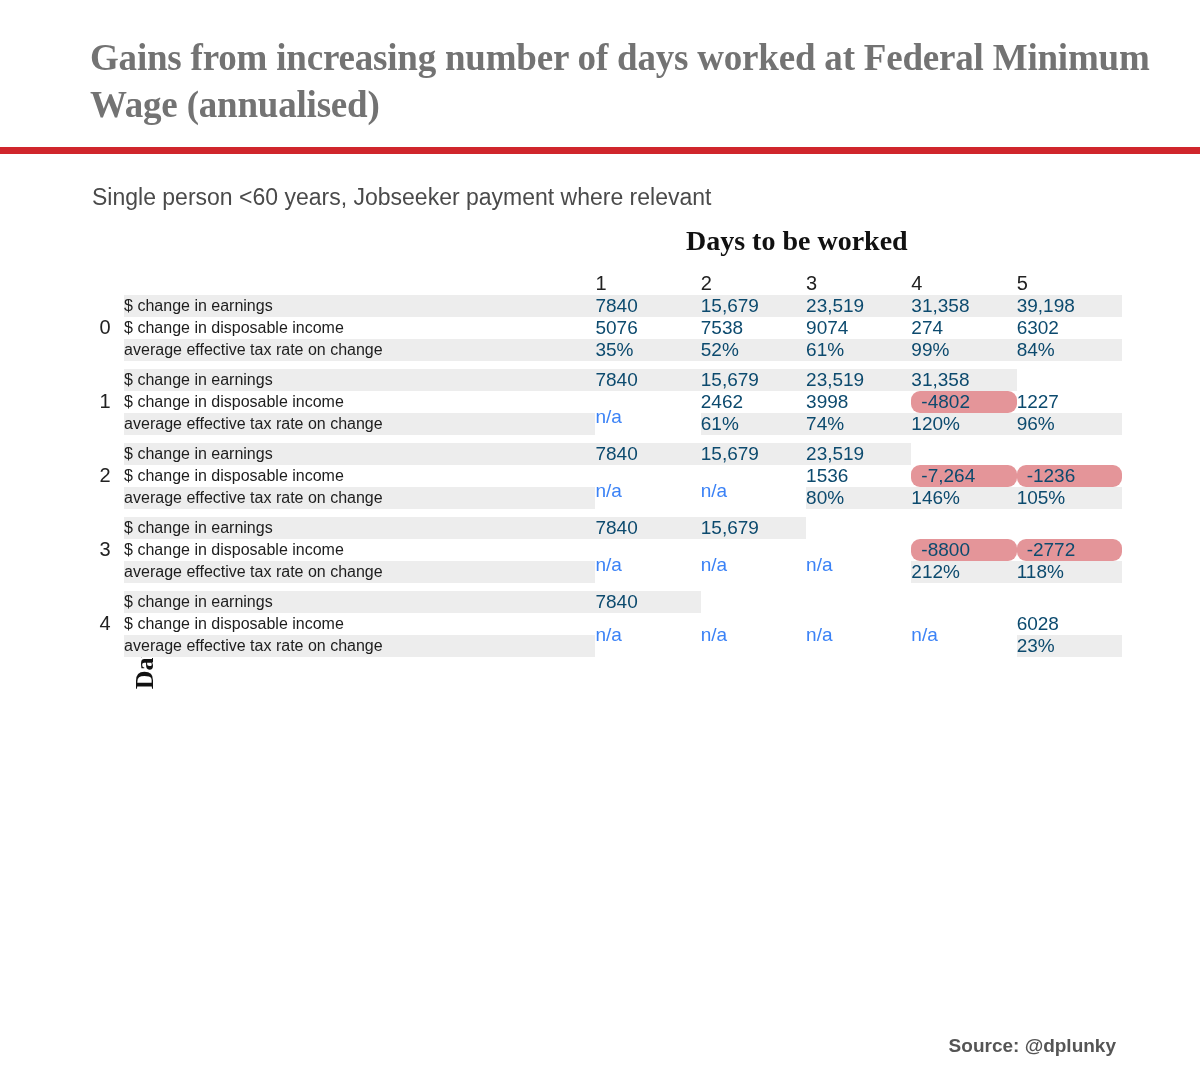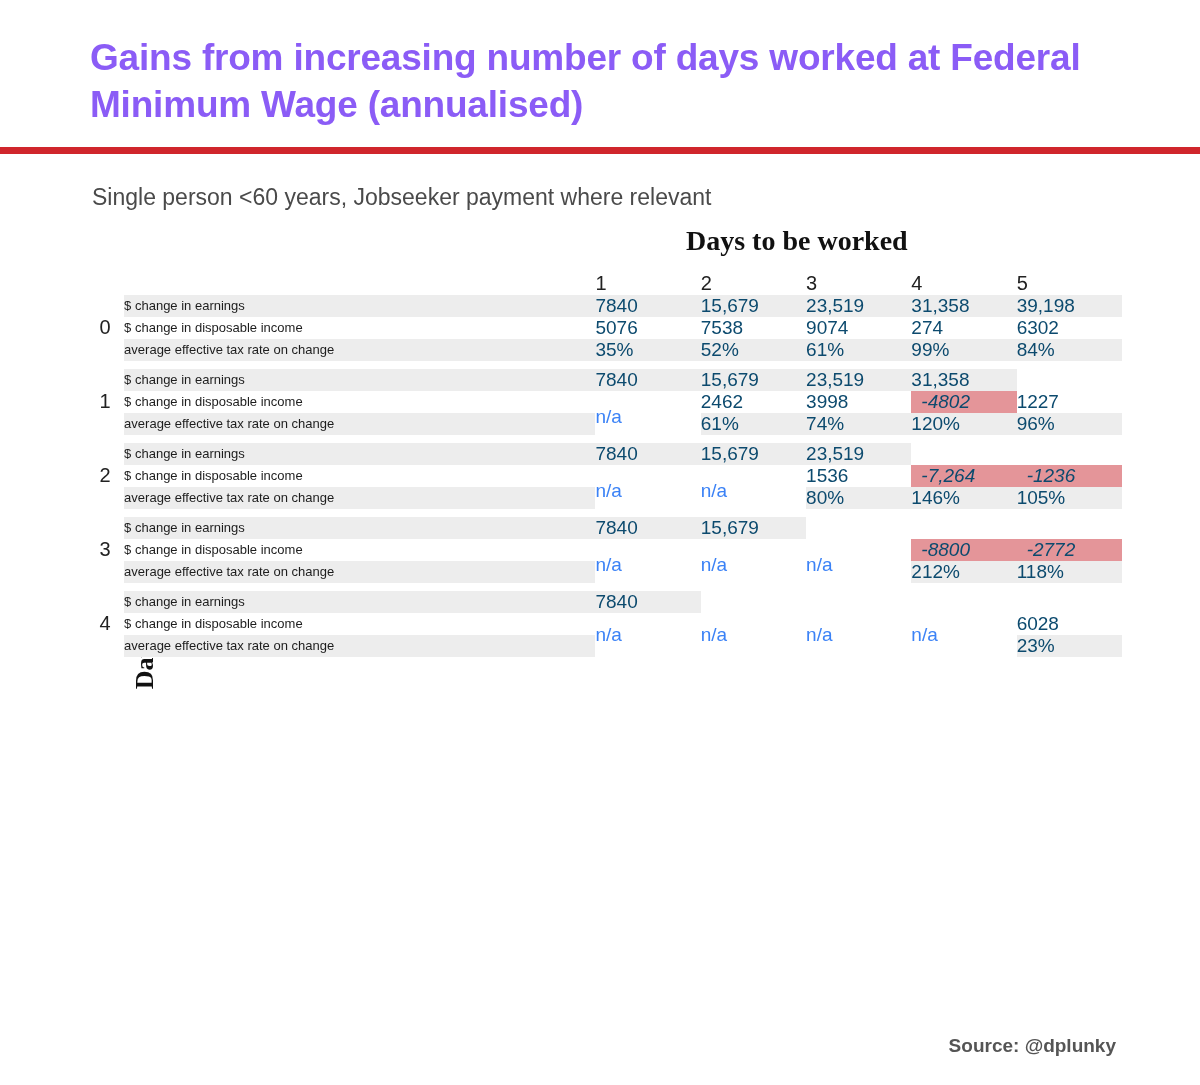--- a/index.html
+++ b/index.html
@@ -11,25 +11,25 @@
     width: 1200px;
     height: 1085px;
     font-family: "Liberation Sans", sans-serif;
     color: #1a1a1a;
     position: relative;
     overflow: hidden;
   }
 
   
   .title {
-    font-family: Liberation Sans, sans-serif;
+    font-family: Liberation Serif, serif;
     font-weight: bold;
     font-size: 37px;
     line-height: 1.28;
-    color: #8b5cf6;
+    color: #737373;
     padding: 34px 48px 0 90px;
     letter-spacing: -0.2px;
   }
   .rule {
     margin: 18px 0 0 0;
     height: 7px;
     background: #d0262c;
     width: 100%;
   }
   .subtitle {
@@ -83,21 +83,21 @@
 
   td.rowlabel {
     font-size: 20px;
     color: #222;
     text-align: center;
     vertical-align: middle;
     font-weight: 400;
   }
 
   td.metric {
-    font-size: 13px;
+    font-size: 16px;
     color: #1d1d1d;
     padding: 11px 0 11px 14px;
     height: 21px;
     white-space: nowrap;
   }
 
   td.cell {
     font-size: 19px;
     color: #0c4a6e;
     padding: 11px 0 11px 10px;
@@ -115,22 +115,22 @@
     color: #3b82f6;
     text-align: left;
     padding-left: 10px;
     vertical-align: middle;
     background: #ffffff;
   }
 
   
   .neg {
     background: #e49599 !important;
-    font-style: italic;
     color: #111;
+    border-radius: 9px;
   }
   td.cell.neg {
     padding-left: 10px;
   }
 
   
   tr.spacer td { height: 8px; background: #ffffff; }
 
   
   .vlabel {

